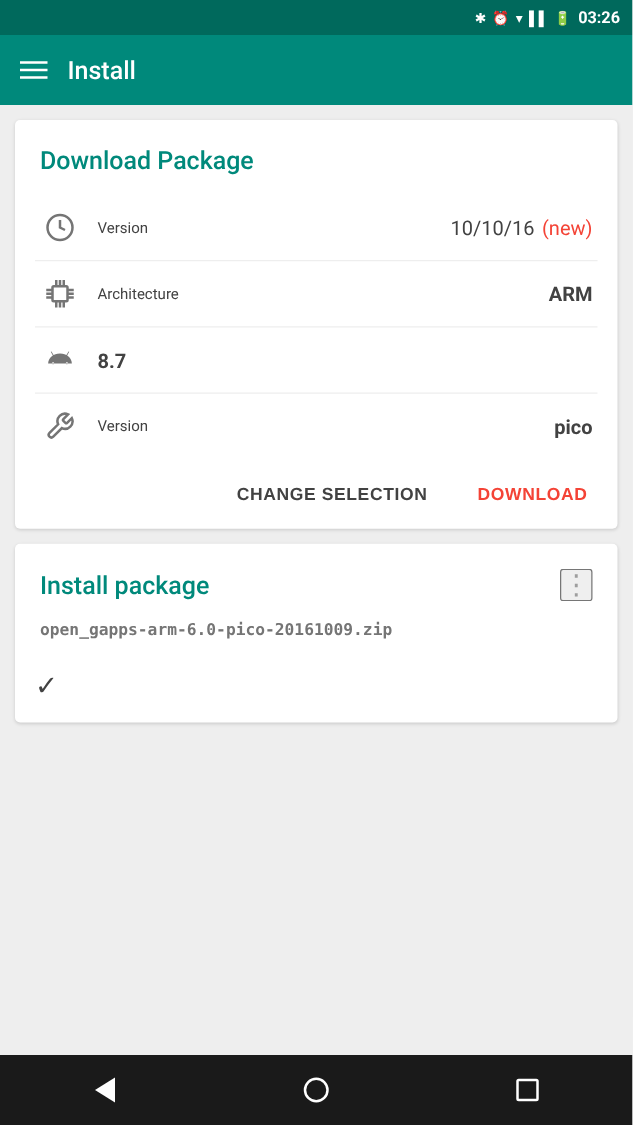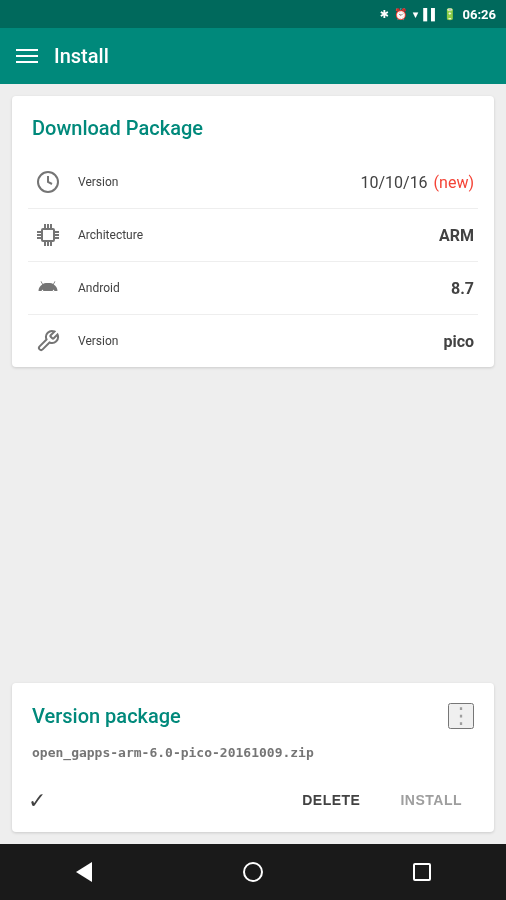--- a/index.html
+++ b/index.html
@@ -67,21 +67,20 @@
 
     
     .main-content {
       flex: 1;
       padding: 12px;
       background: #eeeeee;
       display: flex;
       flex-direction: column;
       gap: 12px;
       overflow-y: auto;
-      justify-content: space-between;
     }
 
     
     .card {
       background: white;
       border-radius: 4px;
       box-shadow: 0 1px 3px rgba(0,0,0,0.15);
       overflow: hidden;
     }
 
@@ -255,21 +254,21 @@
 </head>
 <body>
 
 <div class="status-bar">
   <div class="icons">
     <span class="status-icon">✱</span>
     <span class="status-icon">⏰</span>
     <span class="status-icon">▾</span>
     <span class="status-icon">▌▌</span>
     <span class="status-icon">🔋</span>
-    <span class="time status-icon">06:26</span>
+    <span class="time status-icon">03:26</span>
   </div>
 </div>
 
 <div class="app-bar">
   <div class="hamburger">
     <span></span>
     <span></span>
     <span></span>
   </div>
   <span class="app-title">Install</span>
@@ -318,52 +317,51 @@
     </div>
 
     <div class="divider"></div>
 
     <div class="info-row">
       <div class="info-icon">
         <svg width="24" height="24" viewBox="0 0 24 24" fill="#757575">
           <path d="M17.523 15.341c-.44 0-.8-.36-.8-.8s.36-.8.8-.8.8.36.8.8-.36.8-.8.8m-11.046 0c-.44 0-.8-.36-.8-.8s.36-.8.8-.8.8.36.8.8-.36.8-.8.8M17.71 8.39l1.56-2.7a.324.324 0 00-.56-.325l-1.58 2.73a9.738 9.738 0 00-3.13-1.009v-.001a9.737 9.737 0 00-4 0A9.738 9.738 0 006.87 8.095L5.29 5.365a.324.324 0 00-.56.325l1.56 2.7C3.96 9.77 2.5 12.17 2.5 14.88h19c0-2.71-1.46-5.11-3.79-6.49"></path>
         </svg>
       </div>
-      <span class="info-label">Android</span>
       <span class="info-value">8.7</span>
     </div>
 
     <div class="divider"></div>
 
     <div class="info-row">
       <div class="info-icon">
         <svg width="24" height="24" viewBox="0 0 24 24" fill="none" stroke="#757575" stroke-width="2" stroke-linecap="round">
           <path d="M14.7 6.3a1 1 0 000 1.4l1.6 1.6a1 1 0 001.4 0l3.77-3.77a6 6 0 01-7.94 7.94l-6.91 6.91a2.12 2.12 0 01-3-3l6.91-6.91a6 6 0 017.94-7.94l-3.76 3.76z"></path>
         </svg>
       </div>
       <span class="info-label">Version</span>
       <span class="info-value">pico</span>
     </div>
 
+    <div class="card-actions">
+      <button class="btn-action btn-change">CHANGE SELECTION</button>
+      <button class="btn-action btn-download">DOWNLOAD</button>
+    </div>
   </div>
 
   <div class="card">
     <div class="install-header">
-      <span class="install-title">Version package</span>
+      <span class="install-title">Install package</span>
       <button class="more-icon">⋮</button>
     </div>
 
     <div class="filename">open_gapps-arm-6.0-pico-20161009.zip</div>
 
     <div class="install-actions">
       <span class="checkmark">✓</span>
-      <div class="install-btns">
-        <button class="btn-action btn-delete">DELETE</button>
-        <button class="btn-action btn-install">INSTALL</button>
-      </div>
     </div>
   </div>
 
 </div>
 
 <div class="nav-bar">
   <button class="nav-btn">
     <div class="nav-back"></div>
   </button>
   <button class="nav-btn">

